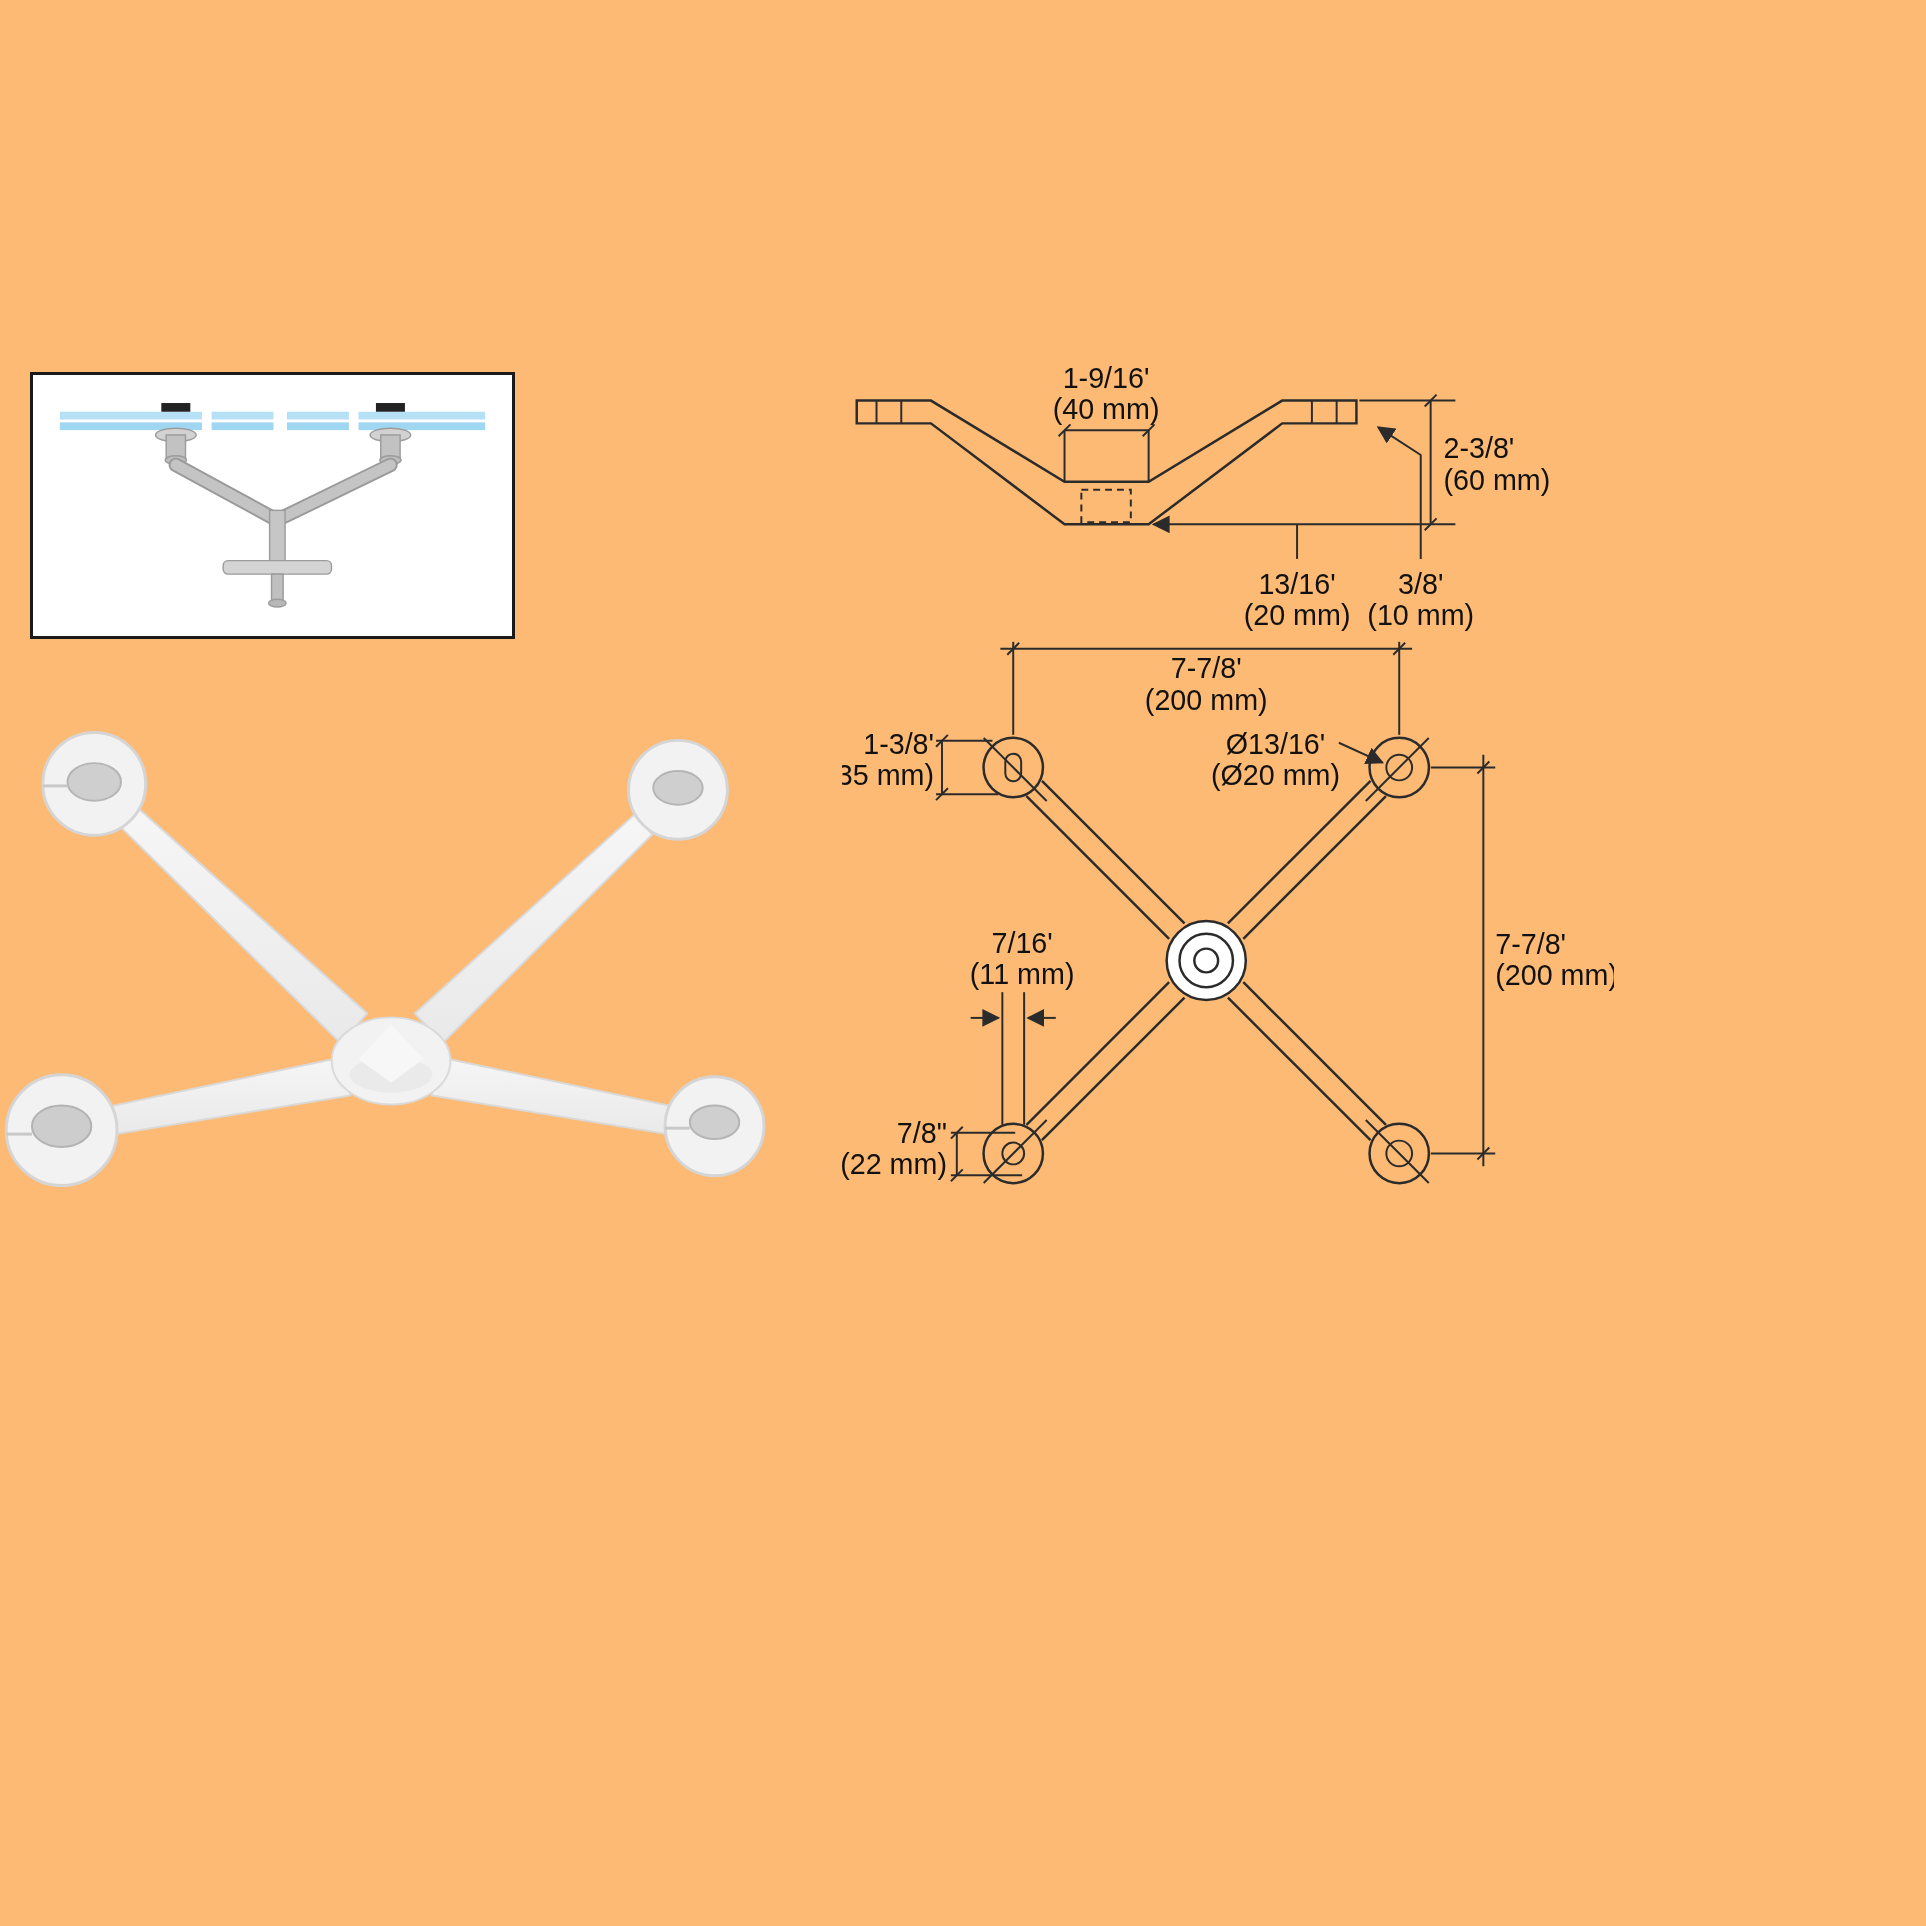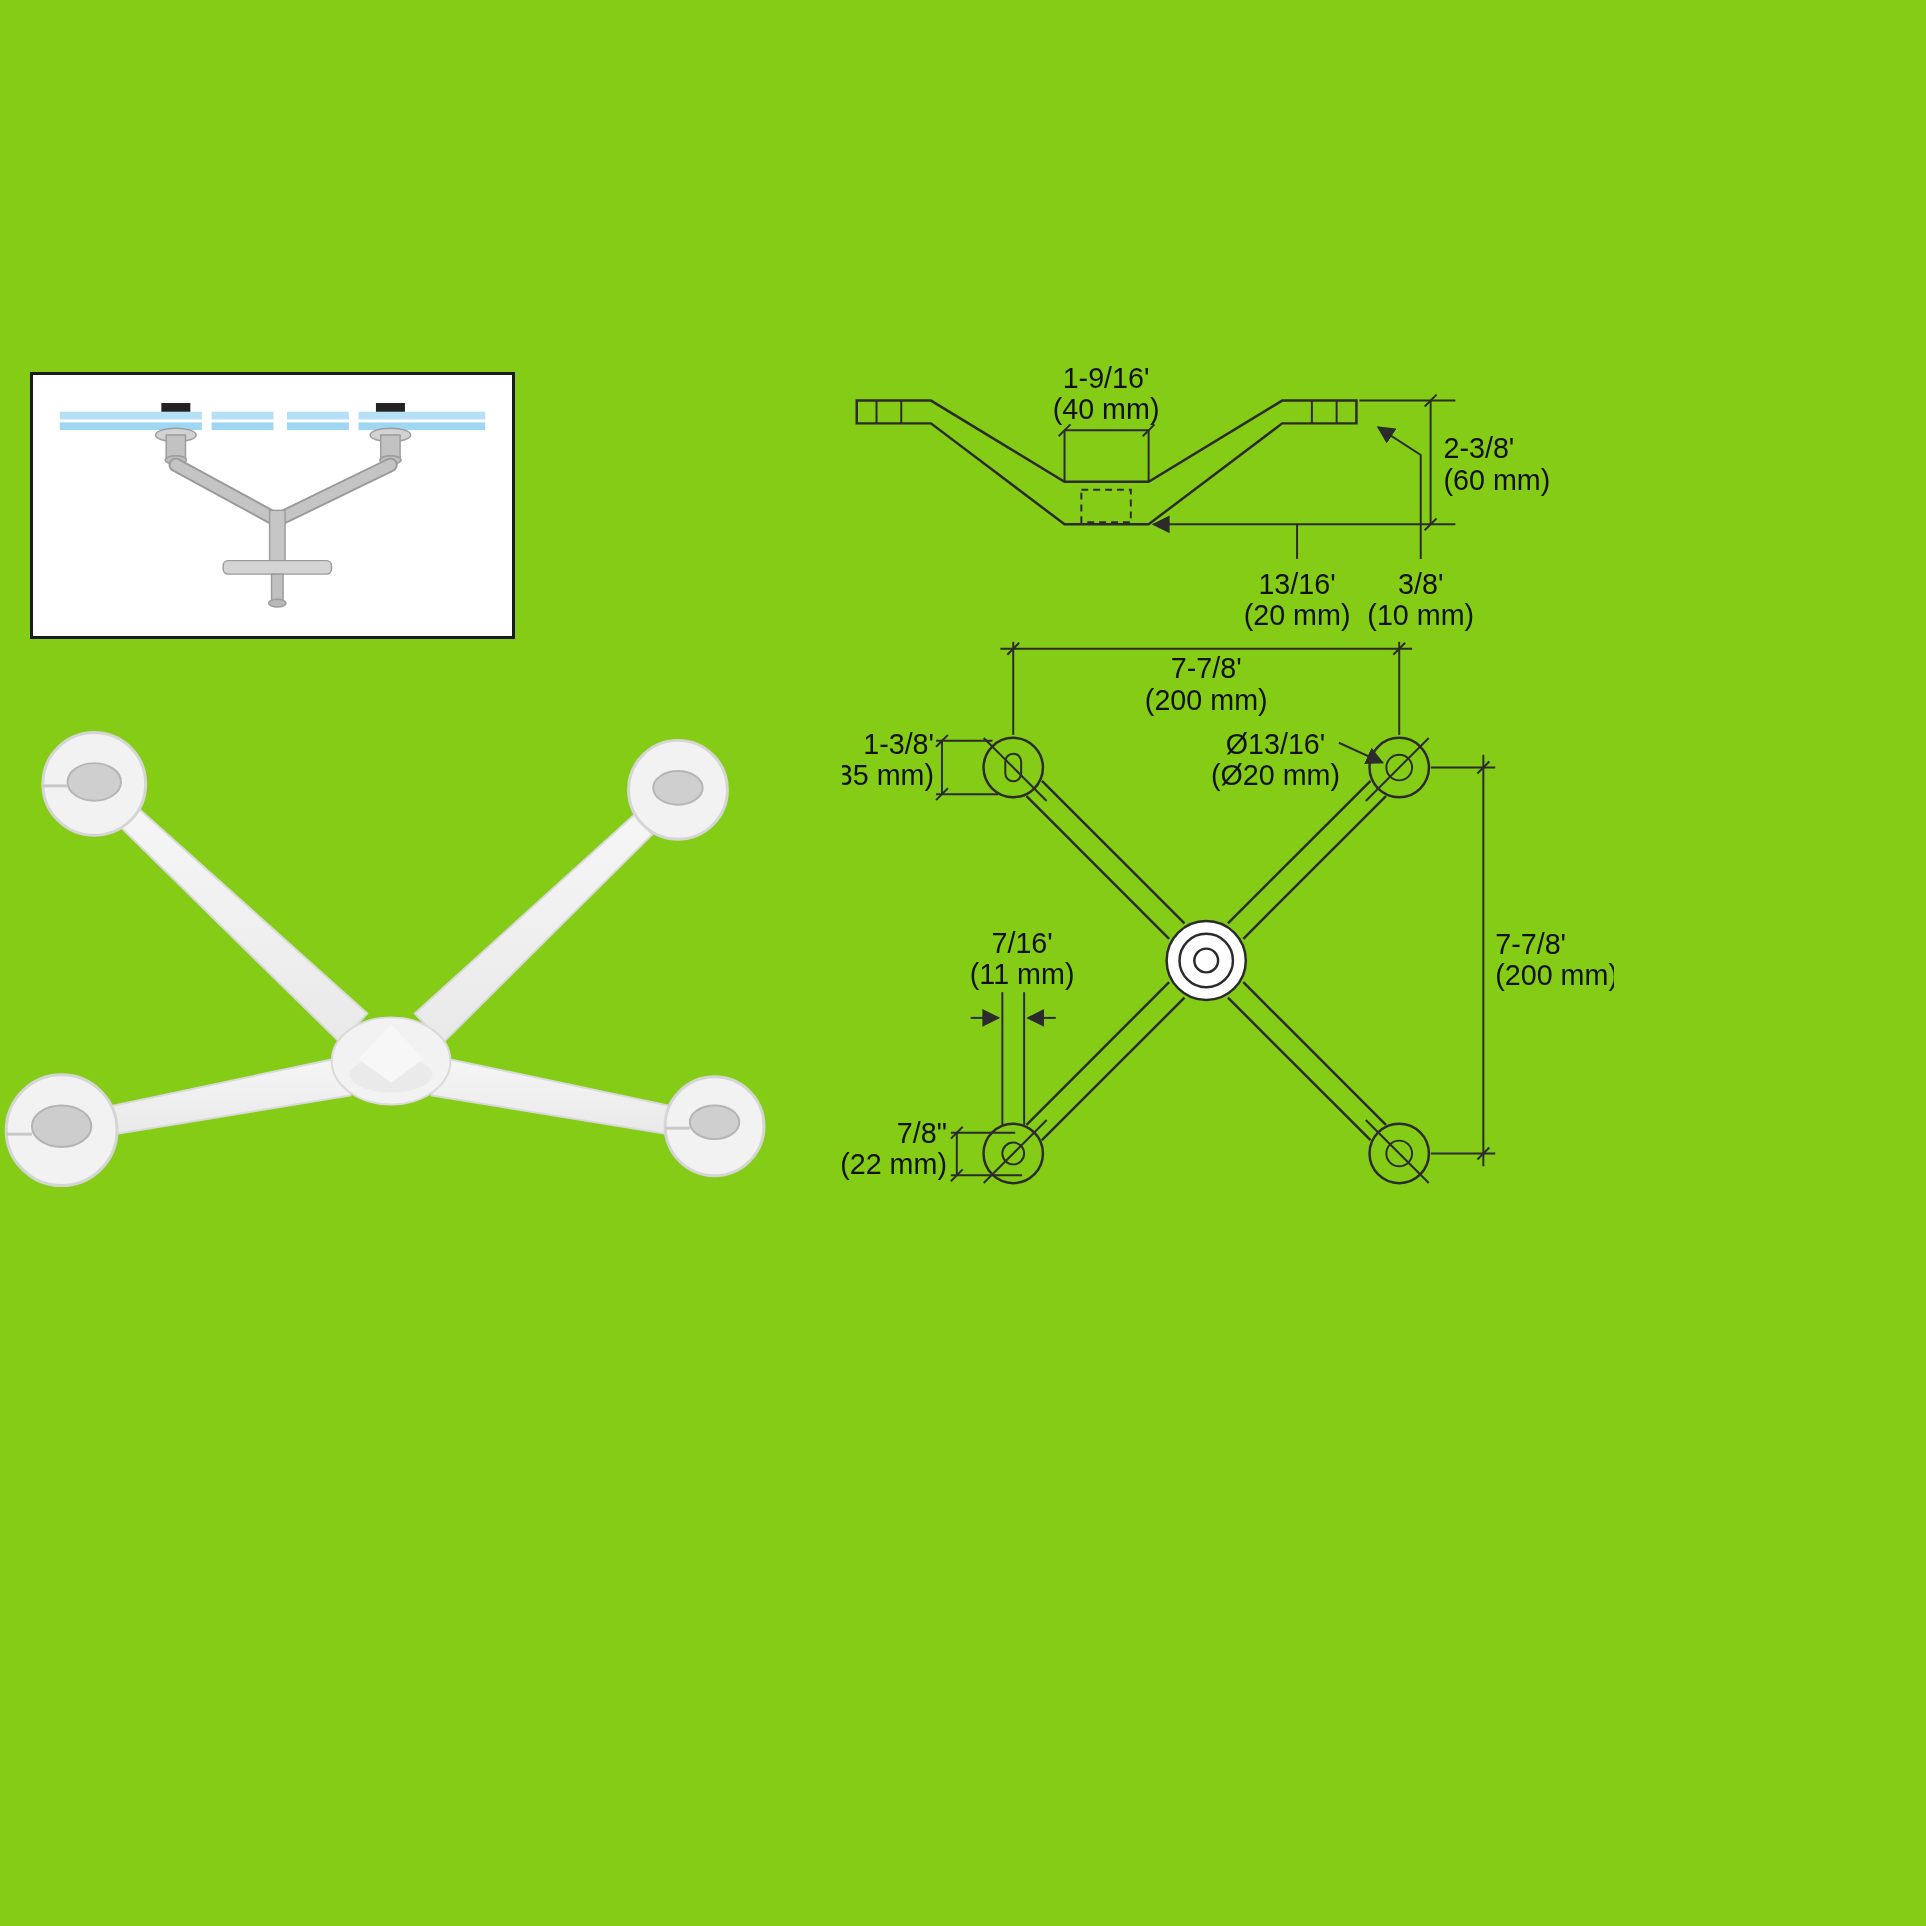--- a/index.html
+++ b/index.html
@@ -1,16 +1,16 @@
 <!DOCTYPE html>
 <html><head>
 <meta charset="utf-8">
 <style>
   html,body{margin:0;padding:0;background:#ffffff;}
-  .canvas{position:relative;width:1927px;height:1927px;background:#84cc16;
+  .canvas{position:relative;width:1927px;height:1927px;background:#fdba74;
           font-family:"Liberation Sans",sans-serif;overflow:hidden;}
   .abs{position:absolute;}
   .inset{border:3px solid #1a1a1a;box-sizing:border-box;background:#ffffff;}
   svg{display:block;}
   .dim{font-family:"Liberation Sans",sans-serif;font-size:29px;fill:#111111;}
   .outline{fill:none;stroke:#2b2b2b;stroke-width:2.5;}
   .thin{fill:none;stroke:#2b2b2b;stroke-width:2;}
 </style>
 </head>
 <body>

